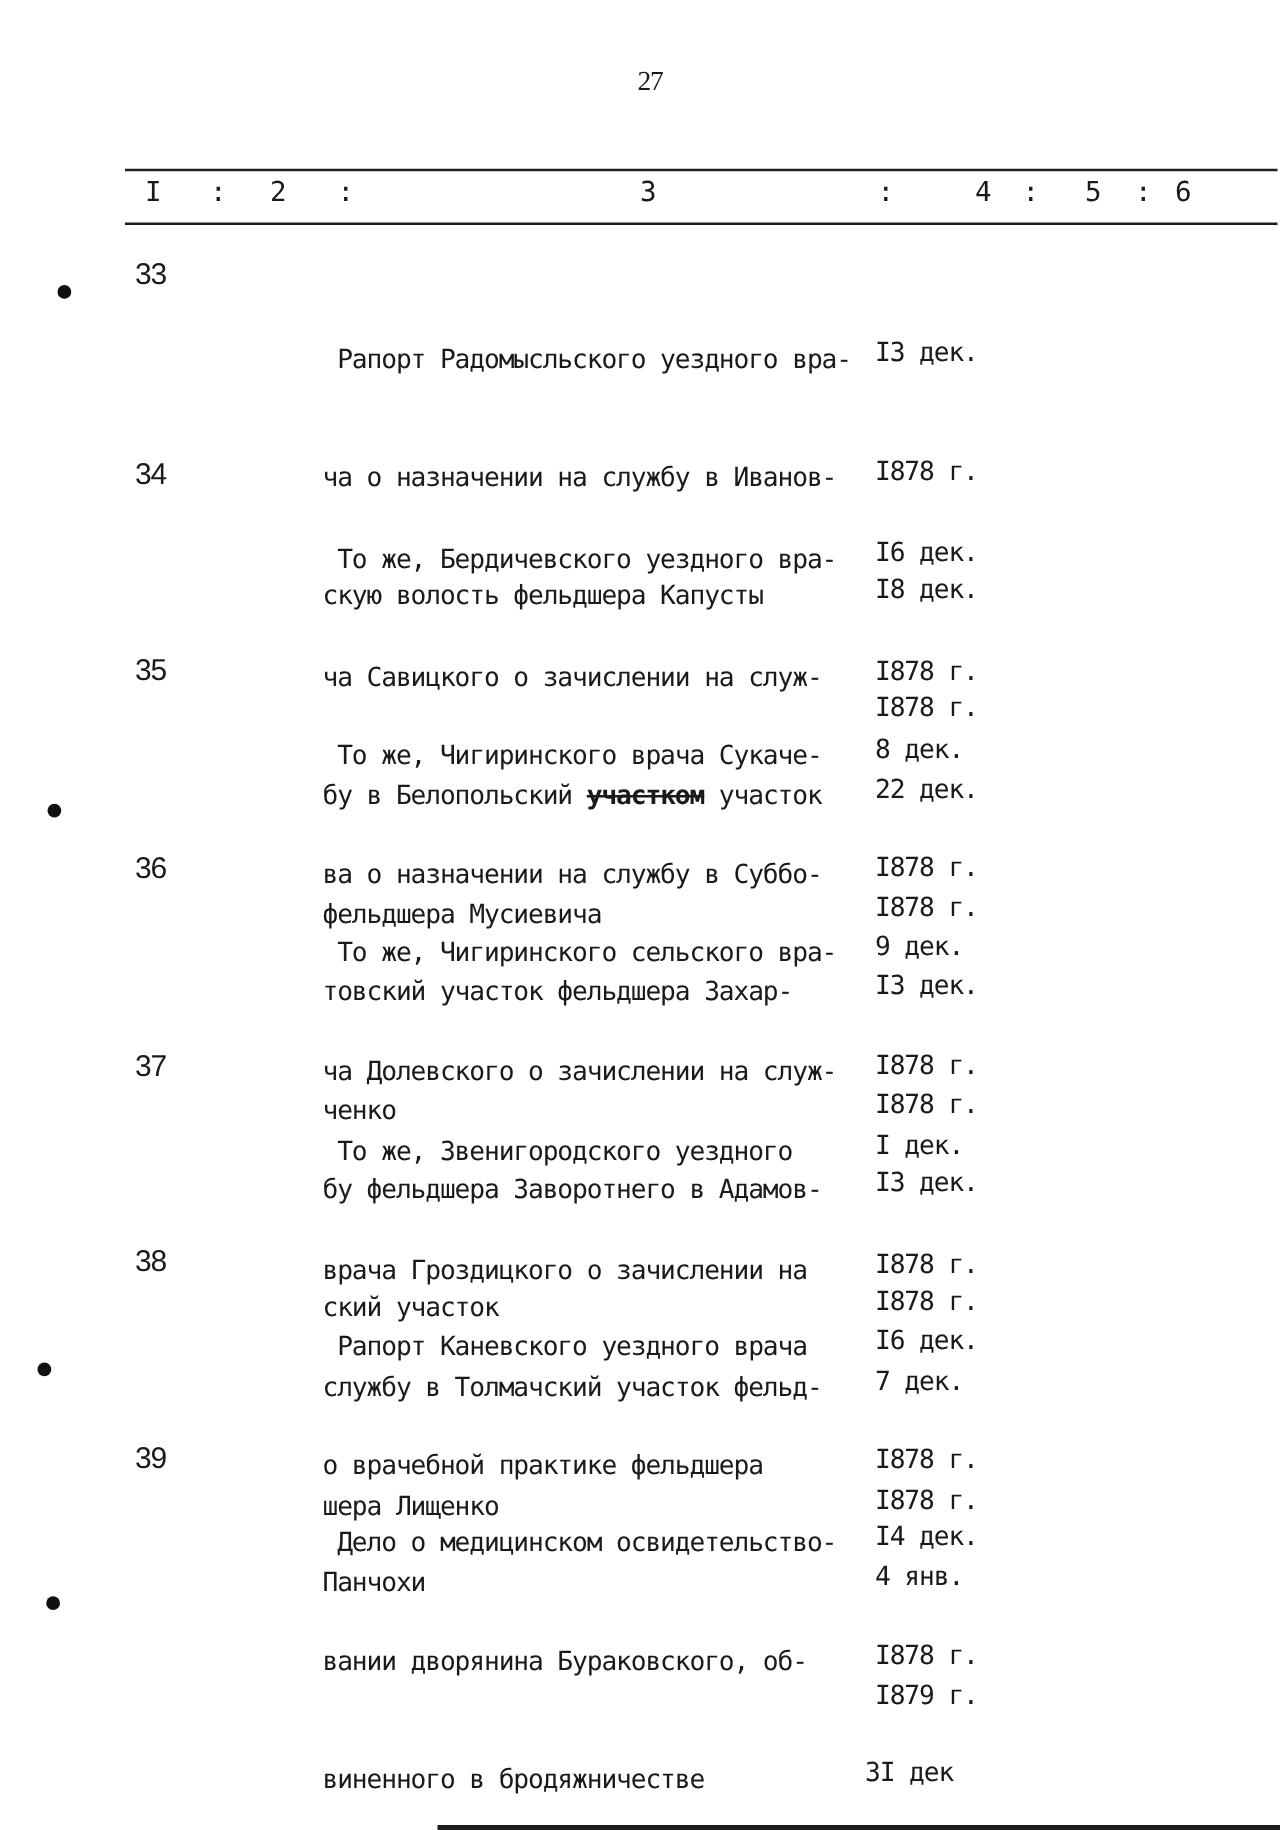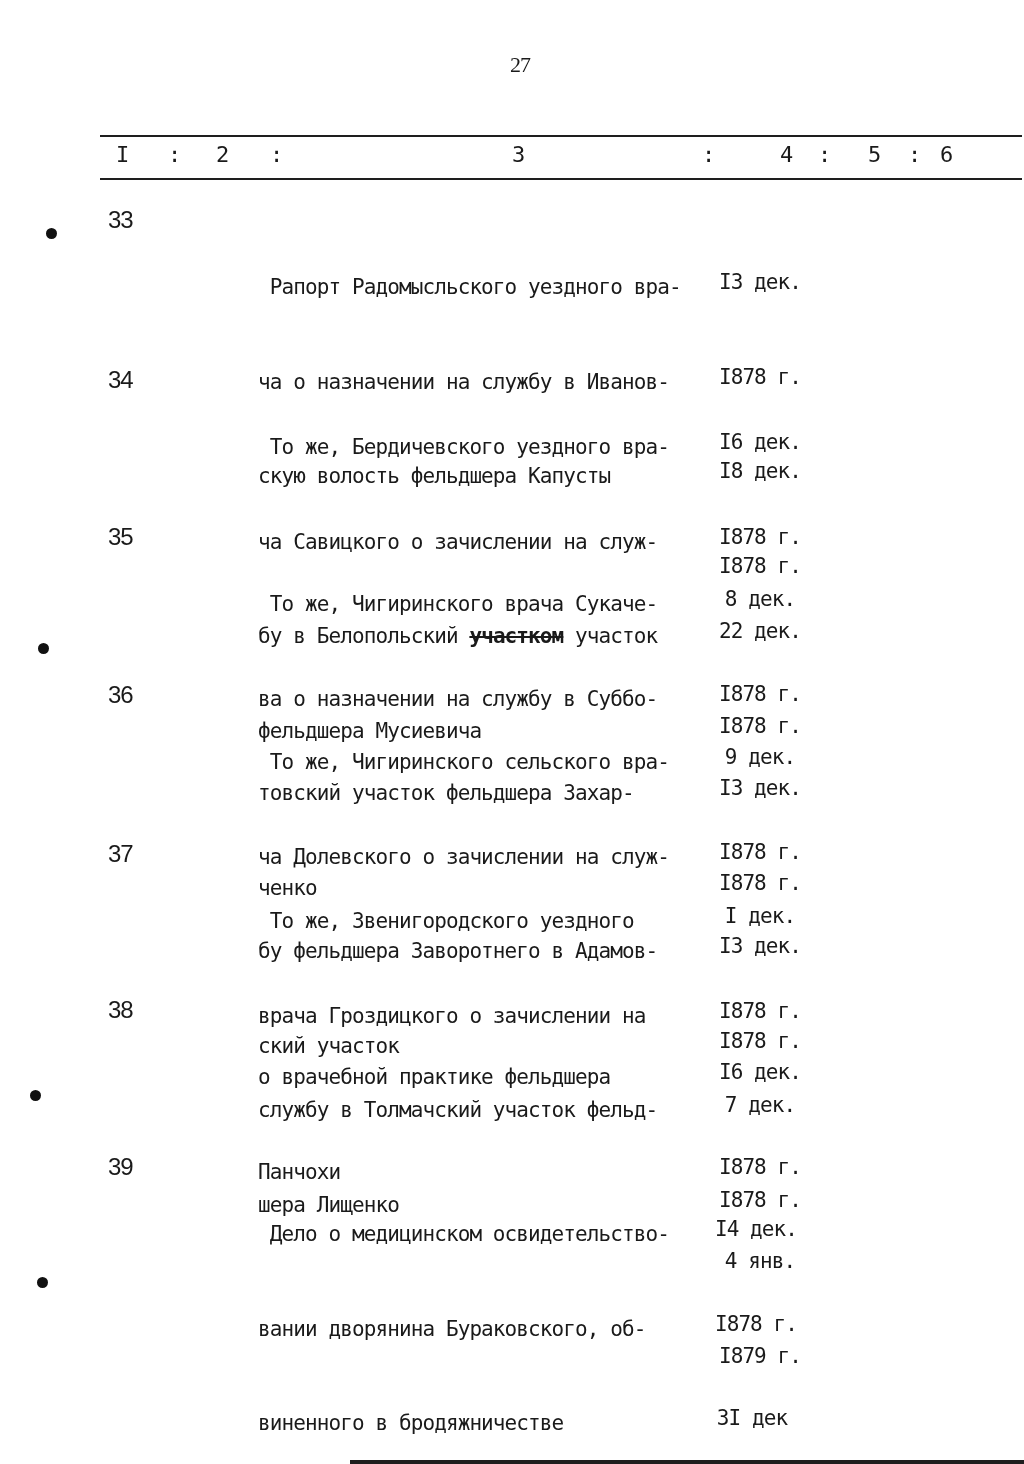--- a/index.html
+++ b/index.html
@@ -71,21 +71,20 @@
     letter-spacing: -0.9px;
   }
   .entry .desc .line { display: block; height: 31.5px; }
   .entry .dates {
     position: absolute;
     left: 700px;
     top: 0;
     width: 120px;
     white-space: pre;
     letter-spacing: -0.9px;
-    text-align: center;
   }
   .entry .dates .line { display: block; height: 31.5px; }
   .strike {
     text-decoration: line-through;
     text-decoration-thickness: 2px;
     font-weight: bold;
   }
   .punch {
     position: absolute;
     width: 11px;
@@ -191,20 +190,21 @@
     <span class="line">I дек.</span>
     <span class="line">I878 г.</span>
     <span class="line">7 дек.</span>
     <span class="line">I878 г.</span>
   </div>
 </div>
 
 <div class="entry" style="top:994px">
   <span class="num">38</span>
   <div class="desc">
+    <span class="line"> Рапорт Каневского уездного врача</span>
     <span class="line">о врачебной практике фельдшера</span>
     <span class="line">Панчохи</span>
     <span class="line"></span>
   </div>
   <div class="dates">
     <span class="line">I6 дек.</span>
     <span class="line">I878 г.</span>
     <span class="line">4 янв.</span>
     <span class="line">I879 г.</span>
   </div>

